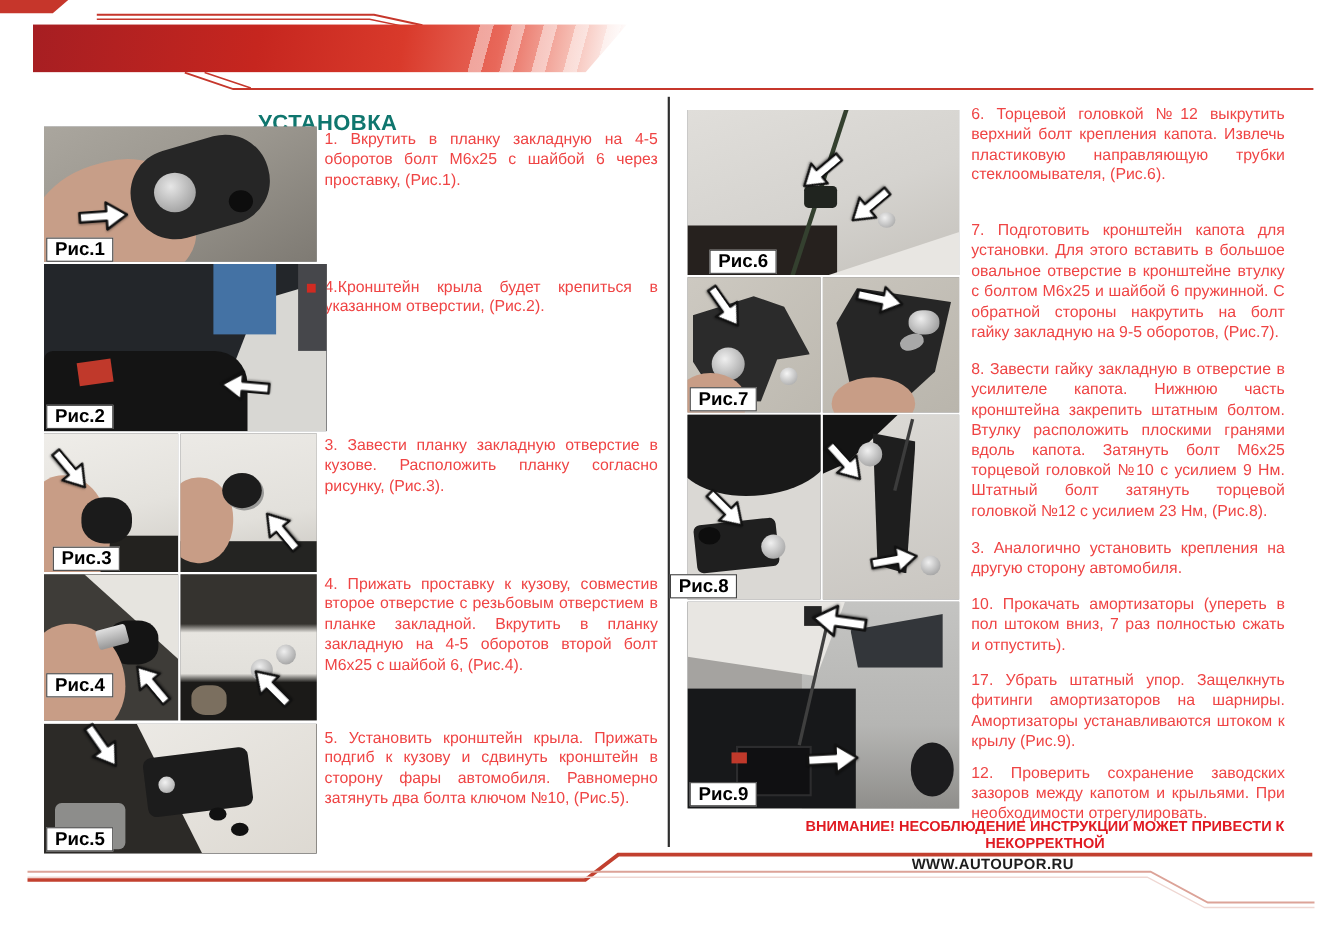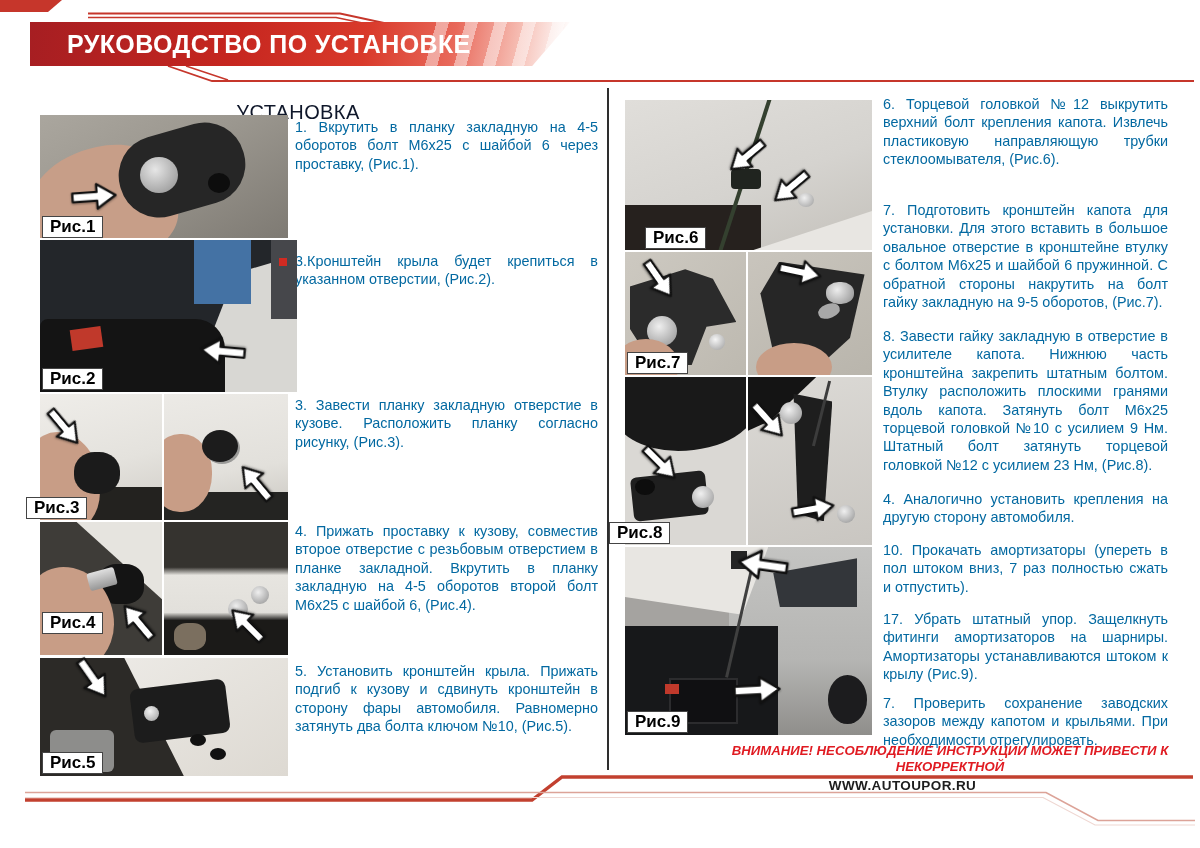--- a/index.html
+++ b/index.html
@@ -9,38 +9,38 @@
 
   
   #banner{left:30px;top:22px;width:540px;height:44px;
     clip-path:polygon(0 0,100% 0,93% 100%,0 100%);
     background:linear-gradient(100deg,#a61e22 0%,#c6261f 38%,#d93a2b 62%,#e8685a 78%,#f6beb4 90%,#ffffff 99%);}
   #banner .streaks{position:absolute;right:0;top:0;bottom:0;width:150px;
     background:repeating-linear-gradient(105deg,rgba(255,255,255,0) 0 16px,rgba(255,255,255,.45) 16px 28px);}
   #banner .t{position:absolute;left:37px;top:0;line-height:44px;font-size:25px;font-weight:800;
     color:#ffffff;letter-spacing:.4px;white-space:nowrap;}
   #section-title{left:198px;top:101px;width:200px;text-align:center;
-    font-size:20px;font-weight:400;color:#0f172a;letter-spacing:.4px;}
+    font-size:20px;font-weight:700;color:#0f766e;letter-spacing:.4px;}
 
   
   #divider{left:607px;top:88px;width:2px;height:682px;background:#2e2e2e;}
-  .step{position:absolute;text-align:justify;font-size:14.4px;line-height:18.4px;color:#0369a1;}
+  .step{position:absolute;text-align:justify;font-size:14.4px;line-height:18.4px;color:#ef4444;}
   .sl{left:295px;width:303px;}
   .sr{left:883px;width:285px;}
 
   
   .ph{position:absolute;overflow:hidden;background:#888;}
   .ph .ly{position:absolute;}
   .fig-label{position:absolute;background:#ffffff;border:1px solid #444;color:#000;
     font-weight:800;font-size:17px;line-height:20px;padding:0 7px;white-space:nowrap;}
   .arrow{position:absolute;filter:drop-shadow(0 1px 1px rgba(0,0,0,.4));}
 
   
   #warning{left:705px;top:743px;width:490px;text-align:center;font-weight:800;
-    font-size:13.2px;line-height:15.8px;color:#e01b22;font-style:italic;}
+    font-size:13.2px;line-height:15.8px;color:#e01b22;}
   #website{left:610px;top:778px;width:585px;text-align:center;font-weight:800;
     font-size:13.5px;letter-spacing:.4px;color:#1d1d1d;}
   svg.deco{position:absolute;left:0;top:0;pointer-events:none;}
 </style>
 </head>
 <body>
 
 <svg width="0" height="0" style="position:absolute">
   <defs>
     <symbol id="arr" viewBox="0 0 32 20">
@@ -58,38 +58,37 @@
   <polyline points="168,66 212,81 1194,81" fill="none" stroke="#c6362b" stroke-width="1.8"></polyline>
   <polyline points="186,66 228,80" fill="none" stroke="#c6362b" stroke-width="1.4"></polyline>
 
   <polyline points="25,800 532,800 562,777 1193,777" fill="none" stroke="#c2402f" stroke-width="3.4"></polyline>
   <polyline points="25,792.5 1046,792.5 1098,820.5 1195,820.5" fill="none" stroke="#dca398" stroke-width="1.7"></polyline>
   <polyline points="25,797.5 1043,797.5 1095,825 1195,825" fill="none" stroke="#efd7d2" stroke-width="1.2"></polyline>
 </svg>
 
 <div id="banner" class="abs">
   <div class="streaks"></div>
-  <div class="t">РУКОВОДСТВО ПО УСТАНОВКЕ</div>
 </div>
 <div id="section-title" class="abs">УСТАНОВКА</div>
 <div id="divider" class="abs"></div>
 
 <div class="step sl" style="top:118px">1. Вкрутить в планку закладную на 4-5 оборотов болт М6х25 с шайбой 6 через проставку, (Рис.1).</div>
-<div class="step sl" style="top:252px">3.Кронштейн крыла будет крепиться в указанном отверстии, (Рис.2).</div>
+<div class="step sl" style="top:252px">4.Кронштейн крыла будет крепиться в указанном отверстии, (Рис.2).</div>
 <div class="step sl" style="top:396px">3. Завести планку закладную отверстие в кузове. Расположить планку согласно рисунку, (Рис.3).</div>
 <div class="step sl" style="top:522px">4. Прижать проставку к кузову, совместив второе отверстие с резьбовым отверстием в планке закладной. Вкрутить в планку закладную на 4-5 оборотов второй болт М6х25 с шайбой 6, (Рис.4).</div>
 <div class="step sl" style="top:662px">5. Установить кронштейн крыла. Прижать подгиб к кузову и сдвинуть кронштейн в сторону фары автомобиля. Равномерно затянуть два болта ключом №10, (Рис.5).</div>
 
 <div class="step sr" style="top:95px">6. Торцевой головкой №12 выкрутить верхний болт крепления капота. Извлечь пластиковую направляющую трубки стеклоомывателя, (Рис.6).</div>
 <div class="step sr" style="top:201px">7. Подготовить кронштейн капота для установки. Для этого вставить в большое овальное отверстие в кронштейне втулку с болтом М6х25 и шайбой 6 пружинной. С обратной стороны накрутить на болт гайку закладную на 9-5 оборотов, (Рис.7).</div>
 <div class="step sr" style="top:327px">8. Завести гайку закладную в отверстие в усилителе капота. Нижнюю часть кронштейна закрепить штатным болтом. Втулку расположить плоскими гранями вдоль капота. Затянуть болт М6х25 торцевой головкой №10 с усилием 9 Нм. Штатный болт затянуть торцевой головкой №12 с усилием 23 Нм, (Рис.8).</div>
-<div class="step sr" style="top:490px">4. Аналогично установить крепления на другую сторону автомобиля.</div>
+<div class="step sr" style="top:490px">3. Аналогично установить крепления на другую сторону автомобиля.</div>
 <div class="step sr" style="top:541px">10. Прокачать амортизаторы (упереть в пол штоком вниз, 7 раз полностью сжать и отпустить).</div>
 <div class="step sr" style="top:610px">17. Убрать штатный упор. Защелкнуть фитинги амортизаторов на шарниры. Амортизаторы устанавливаются штоком к крылу (Рис.9).</div>
-<div class="step sr" style="top:694px">7. Проверить сохранение заводских зазоров между капотом и крыльями. При необходимости отрегулировать.</div>
+<div class="step sr" style="top:694px">12. Проверить сохранение заводских зазоров между капотом и крыльями. При необходимости отрегулировать.</div>
 
 <div class="ph" style="left:40px;top:115px;width:248px;height:123px">
   <div class="ly" style="inset:0;background:linear-gradient(150deg,#aaa69e 0%,#9b978f 45%,#7e7a73 100%)"></div>
   <div class="ly" style="left:-15px;bottom:-25px;width:150px;height:115px;background:#c79e88;border-radius:55% 45% 35% 50%;transform:rotate(-14deg)"></div>
   <div class="ly" style="left:78px;top:14px;width:128px;height:82px;background:#262626;border-radius:40px;transform:rotate(-16deg)"></div>
   <div class="ly" style="left:100px;top:42px;width:38px;height:36px;background:radial-gradient(circle at 40% 35%,#e6e6e6,#8d8d8d);border-radius:50%"></div>
   <div class="ly" style="left:168px;top:58px;width:22px;height:20px;background:#0d0d0d;border-radius:50%"></div>
 </div>
 <svg class="arrow" style="left:71px;top:182px;transform:rotate(-4deg)" width="46" height="29">
     <use href="#arr"></use>
@@ -121,21 +120,21 @@
   <div class="ly" style="left:0;bottom:0;width:100%;height:22%;background:#242422"></div>
   <div class="ly" style="left:-14px;top:40px;width:62px;height:78px;background:#c89d86;border-radius:48%"></div>
   <div class="ly" style="left:38px;top:36px;width:36px;height:32px;background:#1c1c1c;border-radius:50%;box-shadow:2px 2px 0 #9a9a98"></div>
 </div>
 <svg class="arrow" style="left:42px;top:413px;transform:rotate(50deg)" width="44" height="28">
     <use href="#arr"></use>
   </svg>
 <svg class="arrow" style="left:234px;top:469px;transform:rotate(-130deg)" width="44" height="28">
     <use href="#arr"></use>
   </svg>
-<div class="fig-label" style="left:26px;top:497px">Рис.3</div>
+<div class="fig-label" style="left:48px;top:497px">Рис.3</div>
 
 <div class="ph" style="left:40px;top:522px;width:122px;height:133px">
   <div class="ly" style="inset:0;background:#3e3c38"></div>
   <div class="ly" style="inset:0;background:#e6e4df;clip-path:polygon(30% 0,100% 0,100% 58%)"></div>
   <div class="ly" style="right:18px;top:42px;width:46px;height:40px;background:#141414;border-radius:40%"></div>
   <div class="ly" style="left:-18px;bottom:-16px;width:92px;height:104px;background:#c89d86;border-radius:45% 55% 45% 50%"></div>
   <div class="ly" style="left:48px;top:48px;width:28px;height:18px;background:linear-gradient(#e0e0e0,#969696);border-radius:3px;transform:rotate(-15deg)"></div>
 </div>
 <div class="ph" style="left:164px;top:522px;width:124px;height:133px">
   <div class="ly" style="inset:0;background:linear-gradient(180deg,#35332f 0%,#35332f 34%,#e7e5e0 40%,#e2e0db 68%,#1b1a18 74%,#1b1a18 100%)"></div>

